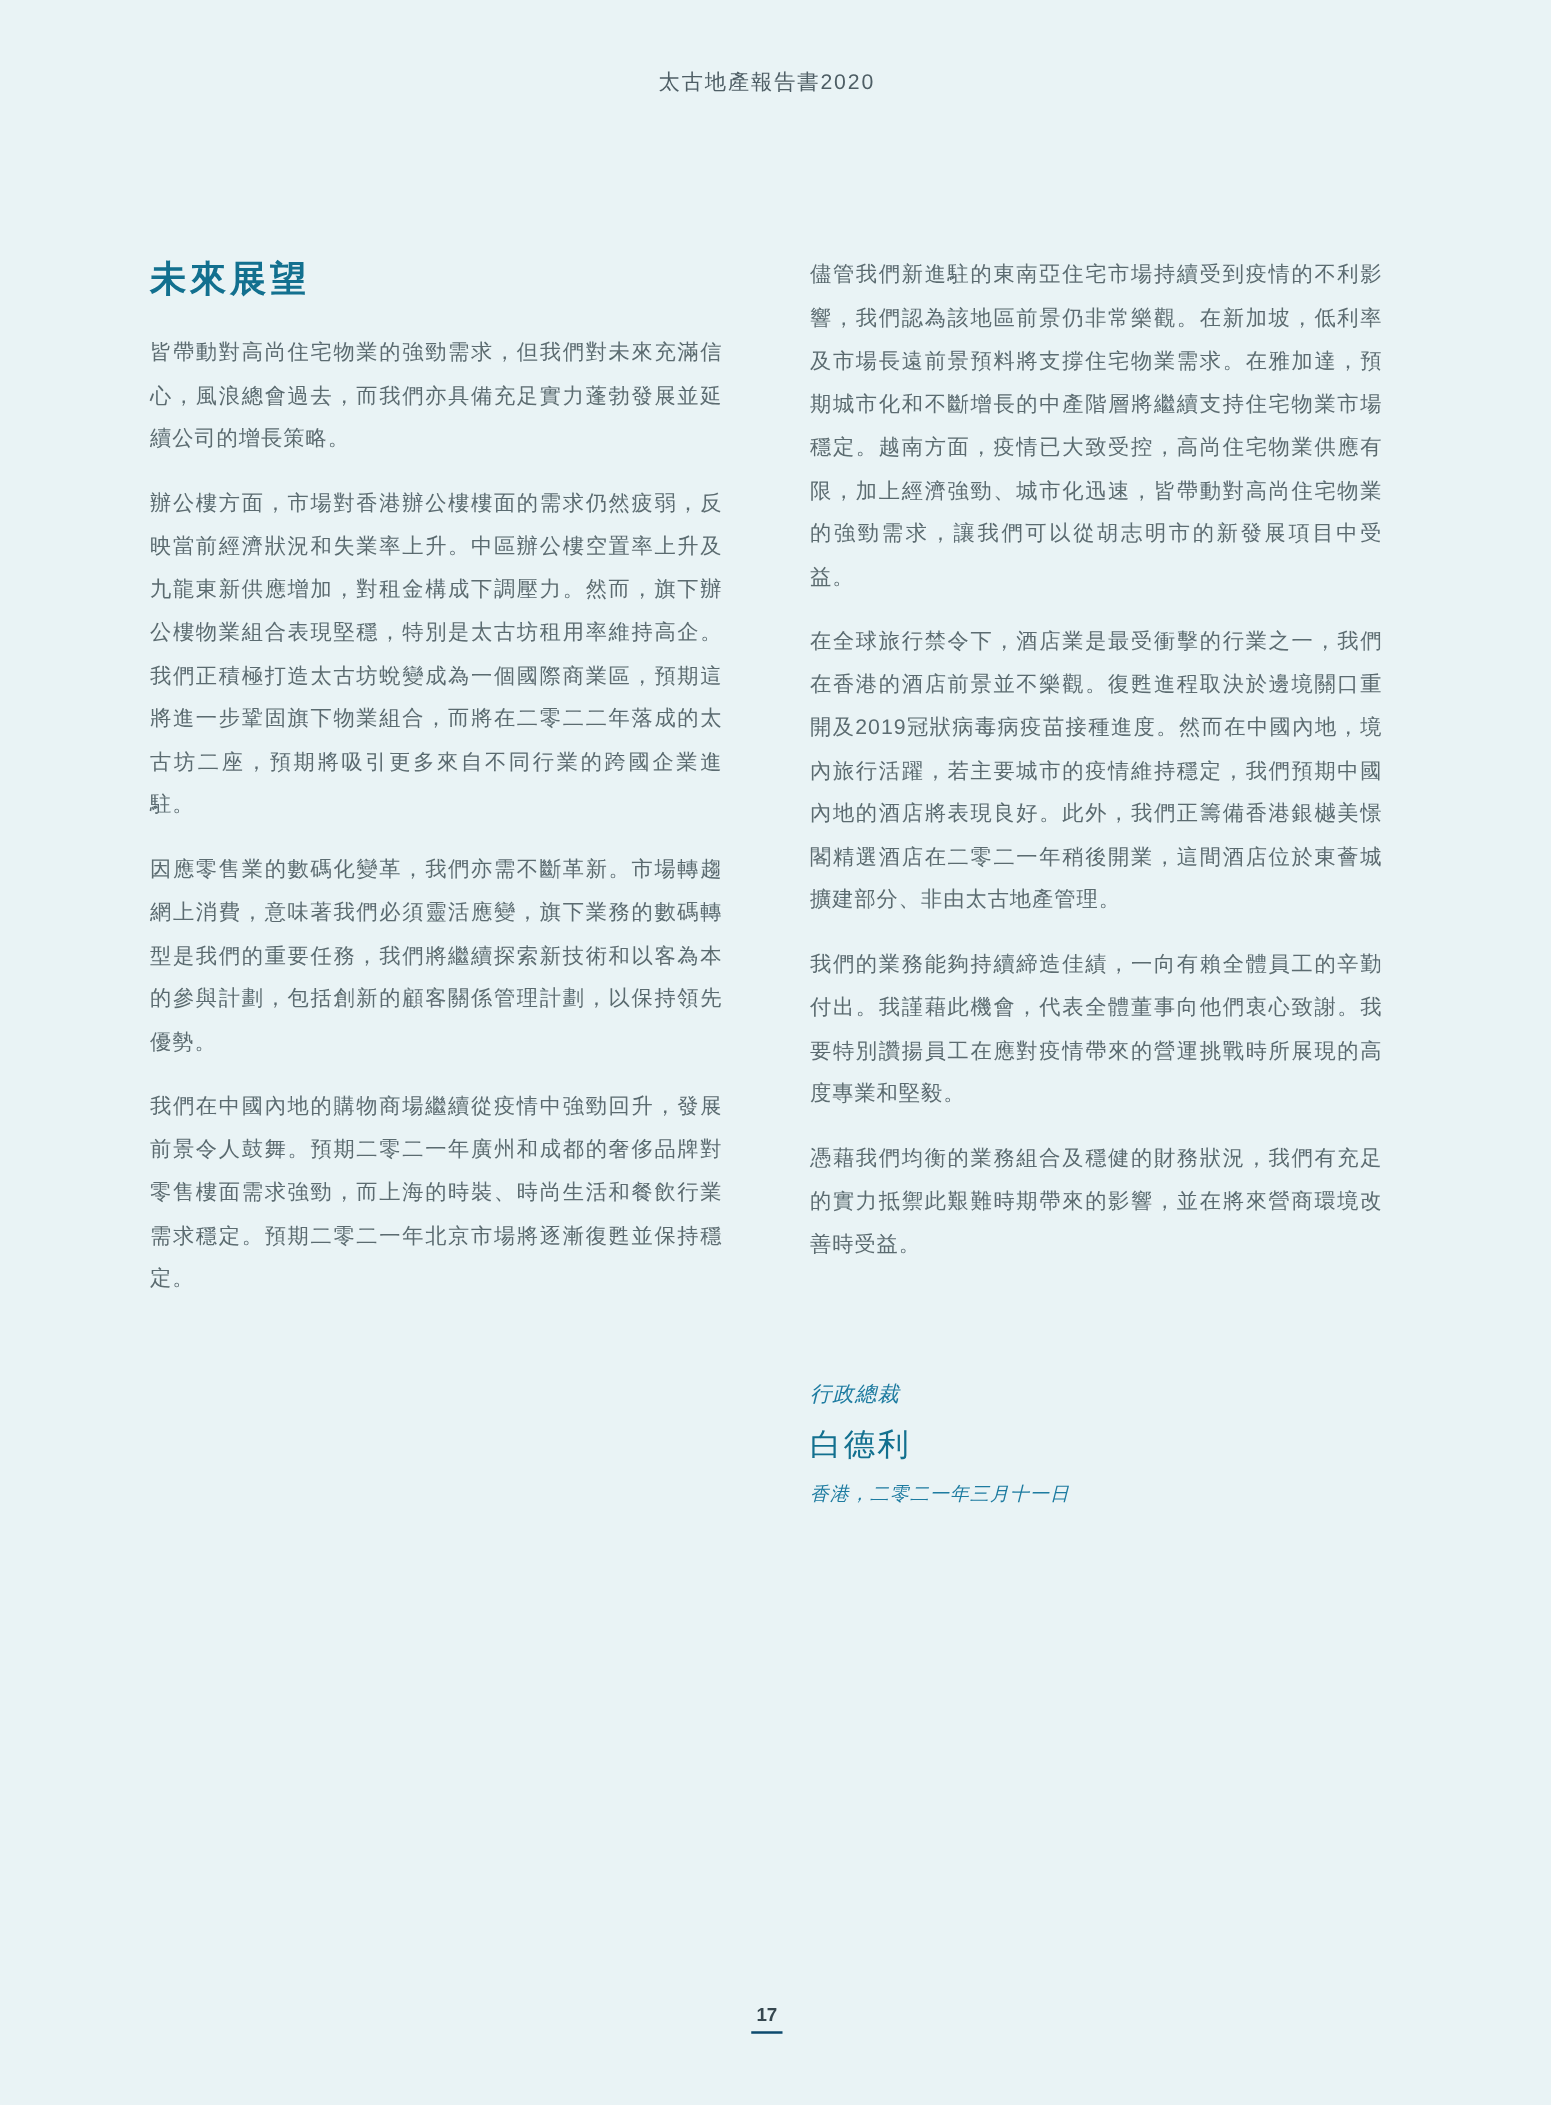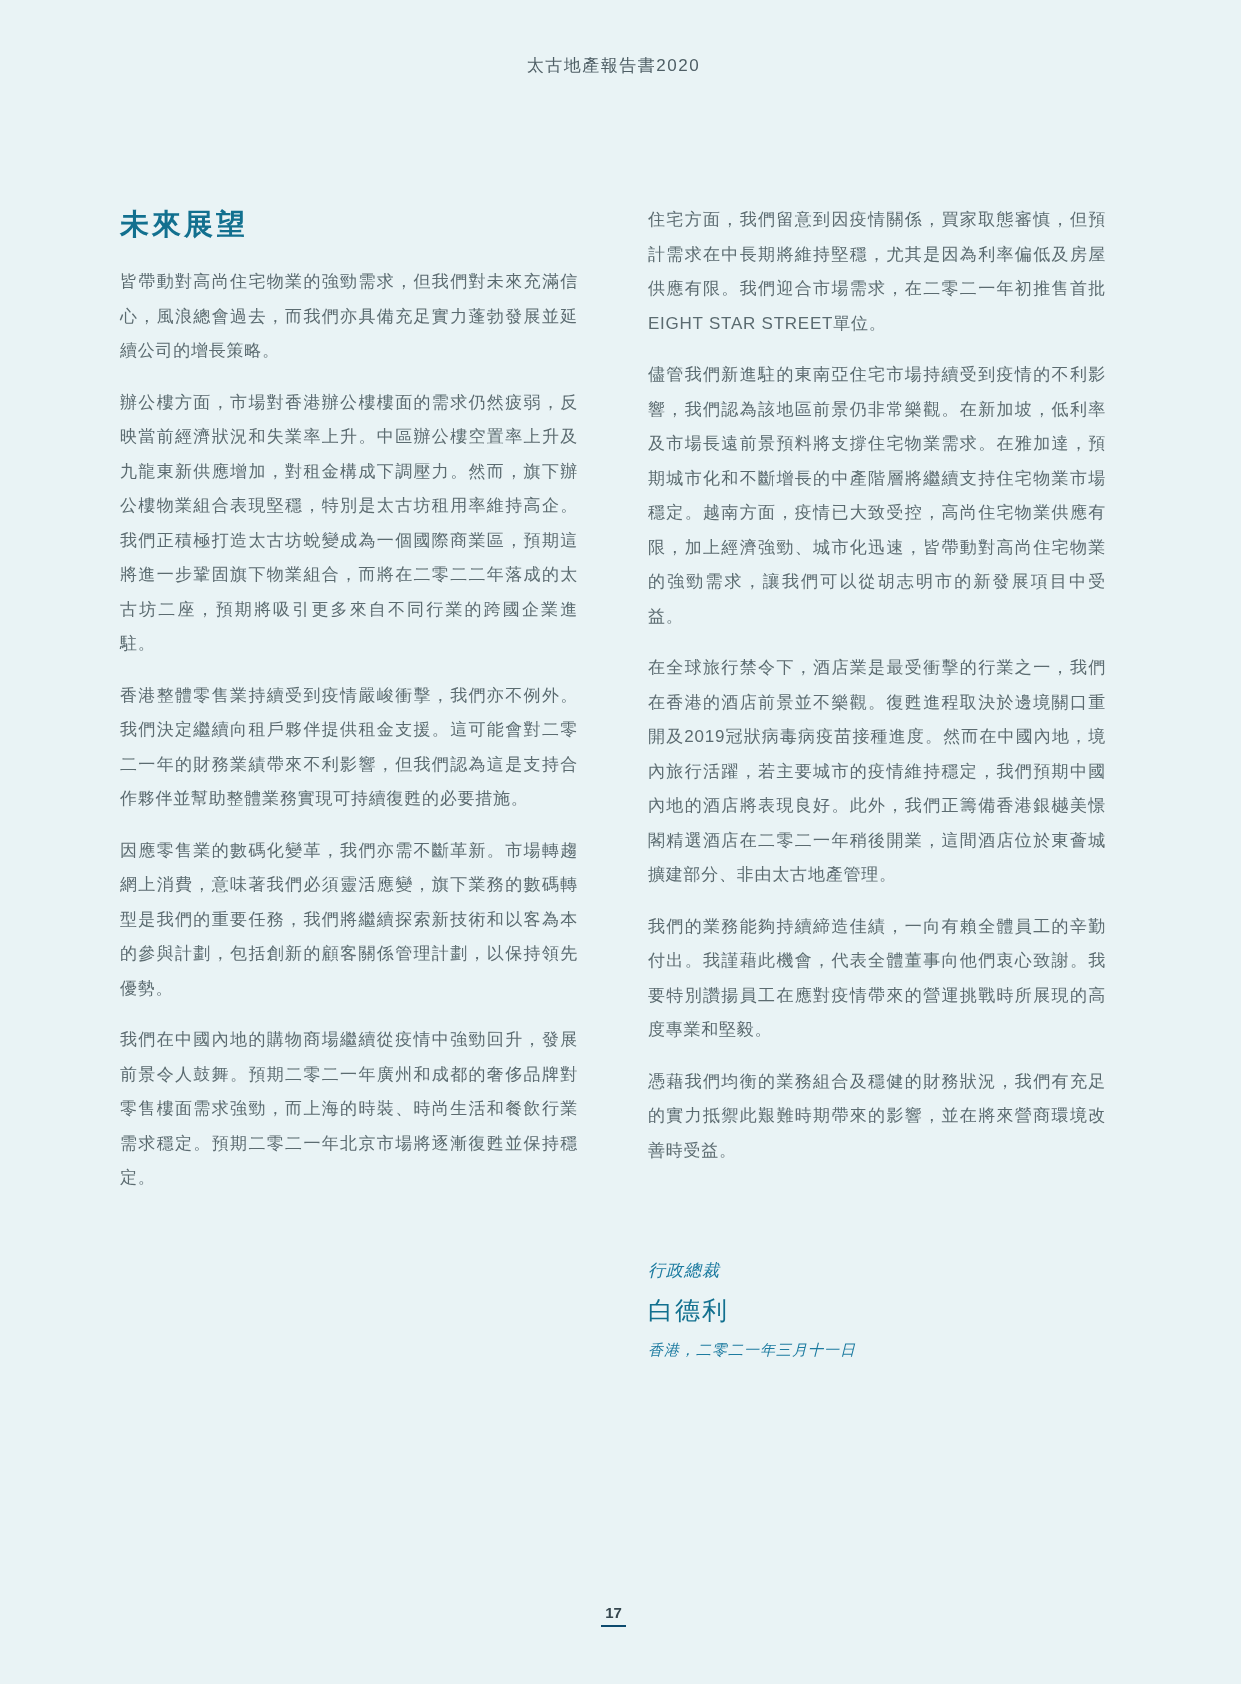--- a/index.html
+++ b/index.html
@@ -89,27 +89,25 @@
 <body>
 
 <div class="page">
 
   <div class="page-header">太古地產報告書2020</div>
 
   <div class="col col-left">
     <h1>未來展望</h1>
     <p>皆帶動對高尚住宅物業的強勁需求，但我們對未來充滿信心，風浪總會過去，而我們亦具備充足實力蓬勃發展並延續公司的增長策略。</p>
     <p>辦公樓方面，市場對香港辦公樓樓面的需求仍然疲弱，反映當前經濟狀況和失業率上升。中區辦公樓空置率上升及九龍東新供應增加，對租金構成下調壓力。然而，旗下辦公樓物業組合表現堅穩，特別是太古坊租用率維持高企。我們正積極打造太古坊蛻變成為一個國際商業區，預期這將進一步鞏固旗下物業組合，而將在二零二二年落成的太古坊二座，預期將吸引更多來自不同行業的跨國企業進駐。</p>
-    <p>香港整體零售業持續受到疫情嚴峻衝擊，我們亦不例外。我們決定繼續向租戶夥伴提供租金支援。這可能會對二零二一年的財務業績帶來不利影響，但我們認為這是支持合作夥伴並幫助整體業務實現可持續復甦的必要措施。</p>
     <p>因應零售業的數碼化變革，我們亦需不斷革新。市場轉趨網上消費，意味著我們必須靈活應變，旗下業務的數碼轉型是我們的重要任務，我們將繼續探索新技術和以客為本的參與計劃，包括創新的顧客關係管理計劃，以保持領先優勢。</p>
     <p>我們在中國內地的購物商場繼續從疫情中強勁回升，發展前景令人鼓舞。預期二零二一年廣州和成都的奢侈品牌對零售樓面需求強勁，而上海的時裝、時尚生活和餐飲行業需求穩定。預期二零二一年北京市場將逐漸復甦並保持穩定。</p>
   </div>
 
   <div class="col col-right">
-    <p>住宅方面，我們留意到因疫情關係，買家取態審慎，但預計需求在中長期將維持堅穩，尤其是因為利率偏低及房屋供應有限。我們迎合市場需求，在二零二一年初推售首批EIGHT STAR STREET單位。</p>
     <p>儘管我們新進駐的東南亞住宅市場持續受到疫情的不利影響，我們認為該地區前景仍非常樂觀。在新加坡，低利率及市場長遠前景預料將支撐住宅物業需求。在雅加達，預期城市化和不斷增長的中產階層將繼續支持住宅物業市場穩定。越南方面，疫情已大致受控，高尚住宅物業供應有限，加上經濟強勁、城市化迅速，皆帶動對高尚住宅物業的強勁需求，讓我們可以從胡志明市的新發展項目中受益。</p>
     <p>在全球旅行禁令下，酒店業是最受衝擊的行業之一，我們在香港的酒店前景並不樂觀。復甦進程取決於邊境關口重開及2019冠狀病毒病疫苗接種進度。然而在中國內地，境內旅行活躍，若主要城市的疫情維持穩定，我們預期中國內地的酒店將表現良好。此外，我們正籌備香港銀樾美憬閣精選酒店在二零二一年稍後開業，這間酒店位於東薈城擴建部分、非由太古地產管理。</p>
     <p>我們的業務能夠持續締造佳績，一向有賴全體員工的辛勤付出。我謹藉此機會，代表全體董事向他們衷心致謝。我要特別讚揚員工在應對疫情帶來的營運挑戰時所展現的高度專業和堅毅。</p>
     <p>憑藉我們均衡的業務組合及穩健的財務狀況，我們有充足的實力抵禦此艱難時期帶來的影響，並在將來營商環境改善時受益。</p>
 
     <div class="signature">
       <div class="sig-role">行政總裁</div>
       <div class="sig-name">白德利</div>
       <div class="sig-date">香港，二零二一年三月十一日</div>
     </div>

